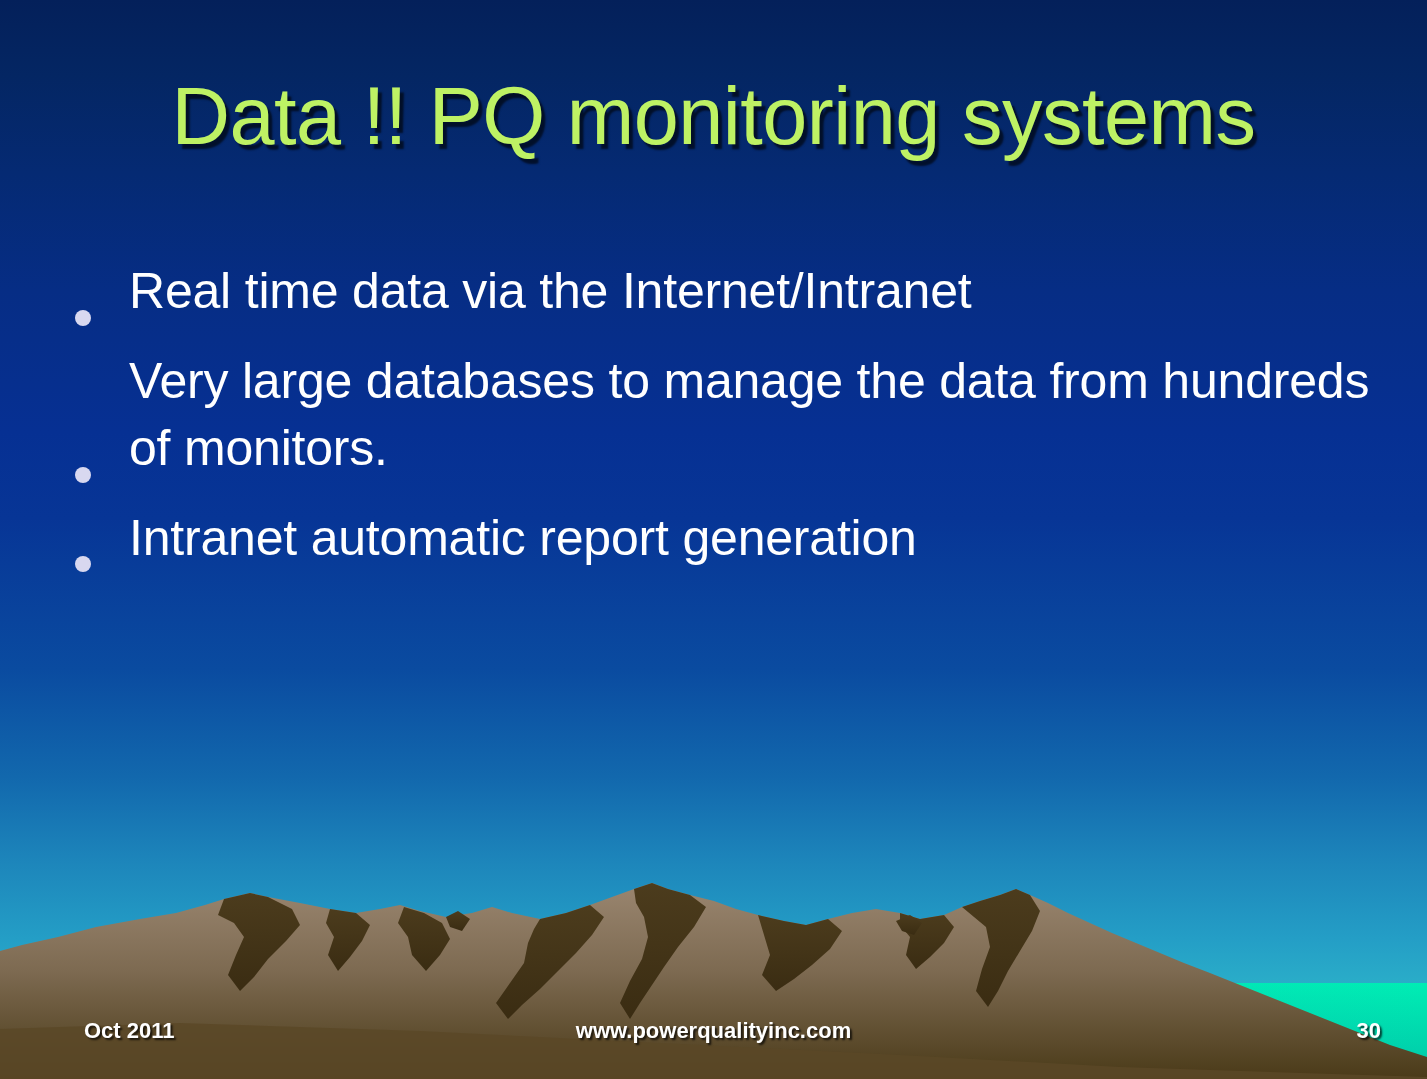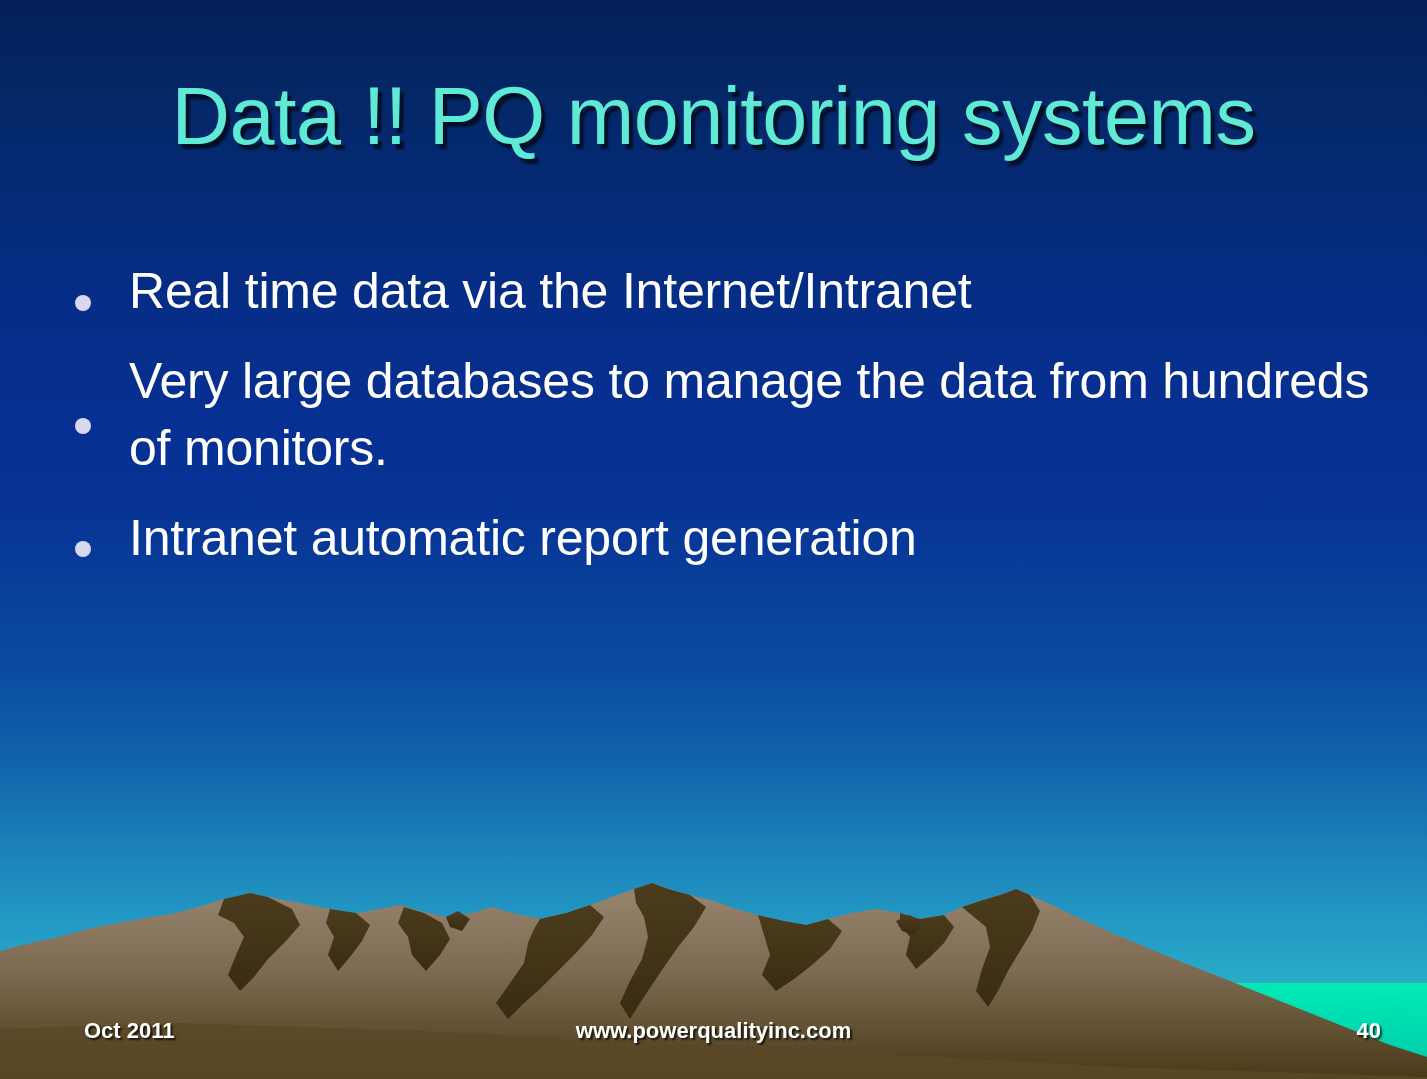--- a/index.html
+++ b/index.html
@@ -71,38 +71,38 @@
     height: 200px;
   }
 
   
   .title {
     position: absolute;
     left: 0;
     top: 76px;
     width: 1427px;
     text-align: center;
-    color: #5eead4;
+    color: #bef264;
     font-size: 81px;
     line-height: 1.0;
     letter-spacing: -0.5px;
     text-shadow: 4px 5px 2px rgba(0,0,0,0.62);
     white-space: nowrap;
   }
 
   
   .body-block {
     position: absolute;
     left: 75px;
     top: 258px;
     width: 1320px;
   }
   .bullet-row {
     display: flex;
-    align-items: center;
+    align-items: flex-end;
     margin-bottom: 22px;
   }
   .bullet-mark {
     flex: 0 0 auto;
     width: 16px;
     height: 16px;
     border-radius: 50%;
     background: #d8d8f0;
     margin-top: 22px;
     margin-right: 38px;
@@ -224,16 +224,16 @@
       <span class="bullet-mark"></span>
       <span class="bullet-text">Intranet automatic report generation</span>
     </div>
 
 
   </div>
 
   <div class="footer">
     <span class="f-date">Oct 2011</span>
     <span class="f-url">www.powerqualityinc.com</span>
-    <span class="f-page">40</span>
+    <span class="f-page">30</span>
   </div>
 
 </div>
 
 </body></html>

